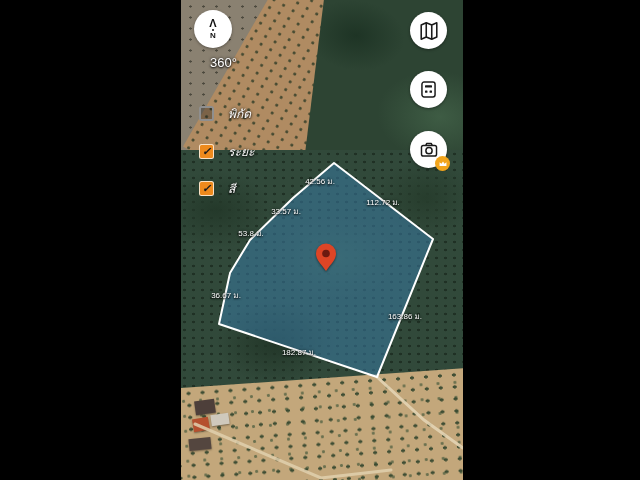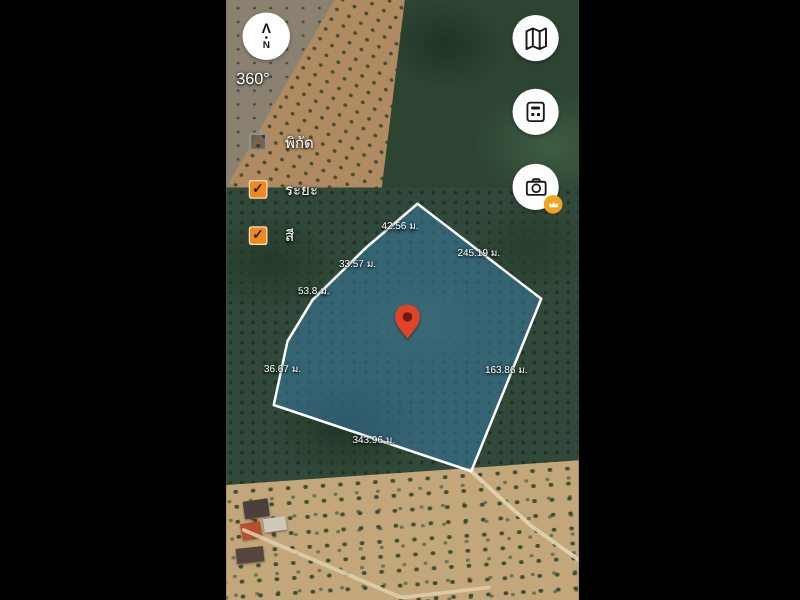--- a/index.html
+++ b/index.html
@@ -44,24 +44,24 @@
   
   .mlabel{position:absolute;transform:translate(-50%,-50%);color:#fff;font-size:8px;
     white-space:nowrap;text-shadow:0 1px 2px rgba(0,0,0,.95),0 0 3px rgba(0,0,0,.85);text-align:center;}
   
   .compass{position:absolute;left:13px;top:10px;width:38px;height:38px;border-radius:50%;
     background:#fff;box-shadow:0 1px 3px rgba(0,0,0,.35);display:flex;flex-direction:column;
     align-items:center;justify-content:center;color:#111;}
   .compass .arrow{font-size:11px;font-weight:bold;line-height:9px;}
   .compass .dot{width:2px;height:2px;border-radius:50%;background:#111;margin:1px 0;}
   .compass .north{font-size:8px;font-weight:bold;line-height:8px;}
-  .heading{position:absolute;left:8px;top:55px;width:48px;text-align:left;color:#fff;
+  .heading{position:absolute;left:8px;top:55px;width:48px;text-align:right;color:#fff;
     font-size:13px;text-shadow:0 1px 2px rgba(0,0,0,.95),0 0 3px rgba(0,0,0,.8);}
   
-  .cbrow{position:absolute;left:18px;display:flex;align-items:center;gap:14px;height:16px;}
+  .cbrow{position:absolute;left:18px;display:flex;align-items:center;gap:14px;height:16px;font-style:italic;}
   .cb{width:15px;height:15px;border-radius:2.5px;box-sizing:border-box;display:flex;
     align-items:center;justify-content:center;}
   .cb.unchecked{border:2px solid #8f8f8f;background:rgba(25,25,25,.35);}
   .cb.checked{background:#EE8A1D;border:1px solid rgba(255,255,255,.75);}
   .cb .check{font-size:11px;font-weight:900;color:#1c1c1c;line-height:11px;}
   .cblabel{color:#fff;font-size:12px;
     text-shadow:0 1px 2px rgba(0,0,0,.95),0 0 3px rgba(0,0,0,.8);}
   
   .fab{position:absolute;left:229px;width:37px;height:37px;border-radius:50%;background:#fff;
     border:none;box-shadow:0 1px 3px rgba(0,0,0,.4);display:flex;align-items:center;
@@ -95,26 +95,26 @@
       <path d="M196,377 L243,420 L282,448" fill="none" stroke="#e3d4b4" stroke-width="3" stroke-linecap="round" opacity="0.9"></path>
       <path d="M14,424 L140,478 L210,470" fill="none" stroke="#e0d0ae" stroke-width="3" stroke-linecap="round" opacity="0.85"></path>
       <polygon fill-opacity="0.52" stroke-width="2" stroke-linejoin="round" points="153,163 252,239 196,377 38,324 49,273 69,240 112,198" fill="#3A7CA8" stroke="#FFFFFF"></polygon>
       <g transform="translate(145,271)" style="filter:drop-shadow(0 1px 1px rgba(0,0,0,.5));">
         <path d="M0,0 C-5.5,-8 -10,-11 -10,-17.5 A10,10 0 1 1 10,-17.5 C10,-11 5.5,-8 0,0 Z" fill="#DD4526"></path>
         <circle cx="0" cy="-17.5" r="3.8" fill="#6d1a10"></circle>
       </g>
     </svg>
 
     <div class="mlabel" style="left:139px;top:181px">42.56 ม.</div>
-    <div class="mlabel" style="left:202px;top:202px">245.19 ม.</div>
+    <div class="mlabel" style="left:202px;top:202px">112.72 ม.</div>
     <div class="mlabel" style="left:105px;top:211px">33.57 ม.</div>
     <div class="mlabel" style="left:70px;top:233px">53.8 ม.</div>
     <div class="mlabel" style="left:45px;top:295px">36.67 ม.</div>
-    <div class="mlabel" style="left:224px;top:296px">163.86 ม.</div>
-    <div class="mlabel" style="left:118px;top:352px">343.96 ม.</div>
+    <div class="mlabel" style="left:224px;top:316px">163.86 ม.</div>
+    <div class="mlabel" style="left:118px;top:352px">182.87 ม.</div>
 
     <div class="compass">
       <span class="arrow">Λ</span>
       <span class="dot"></span>
       <span class="north">N</span>
     </div>
     <div class="heading">360°</div>
 
     <div class="cbrow" style="top:105px">
       <span class="cb unchecked"></span>

